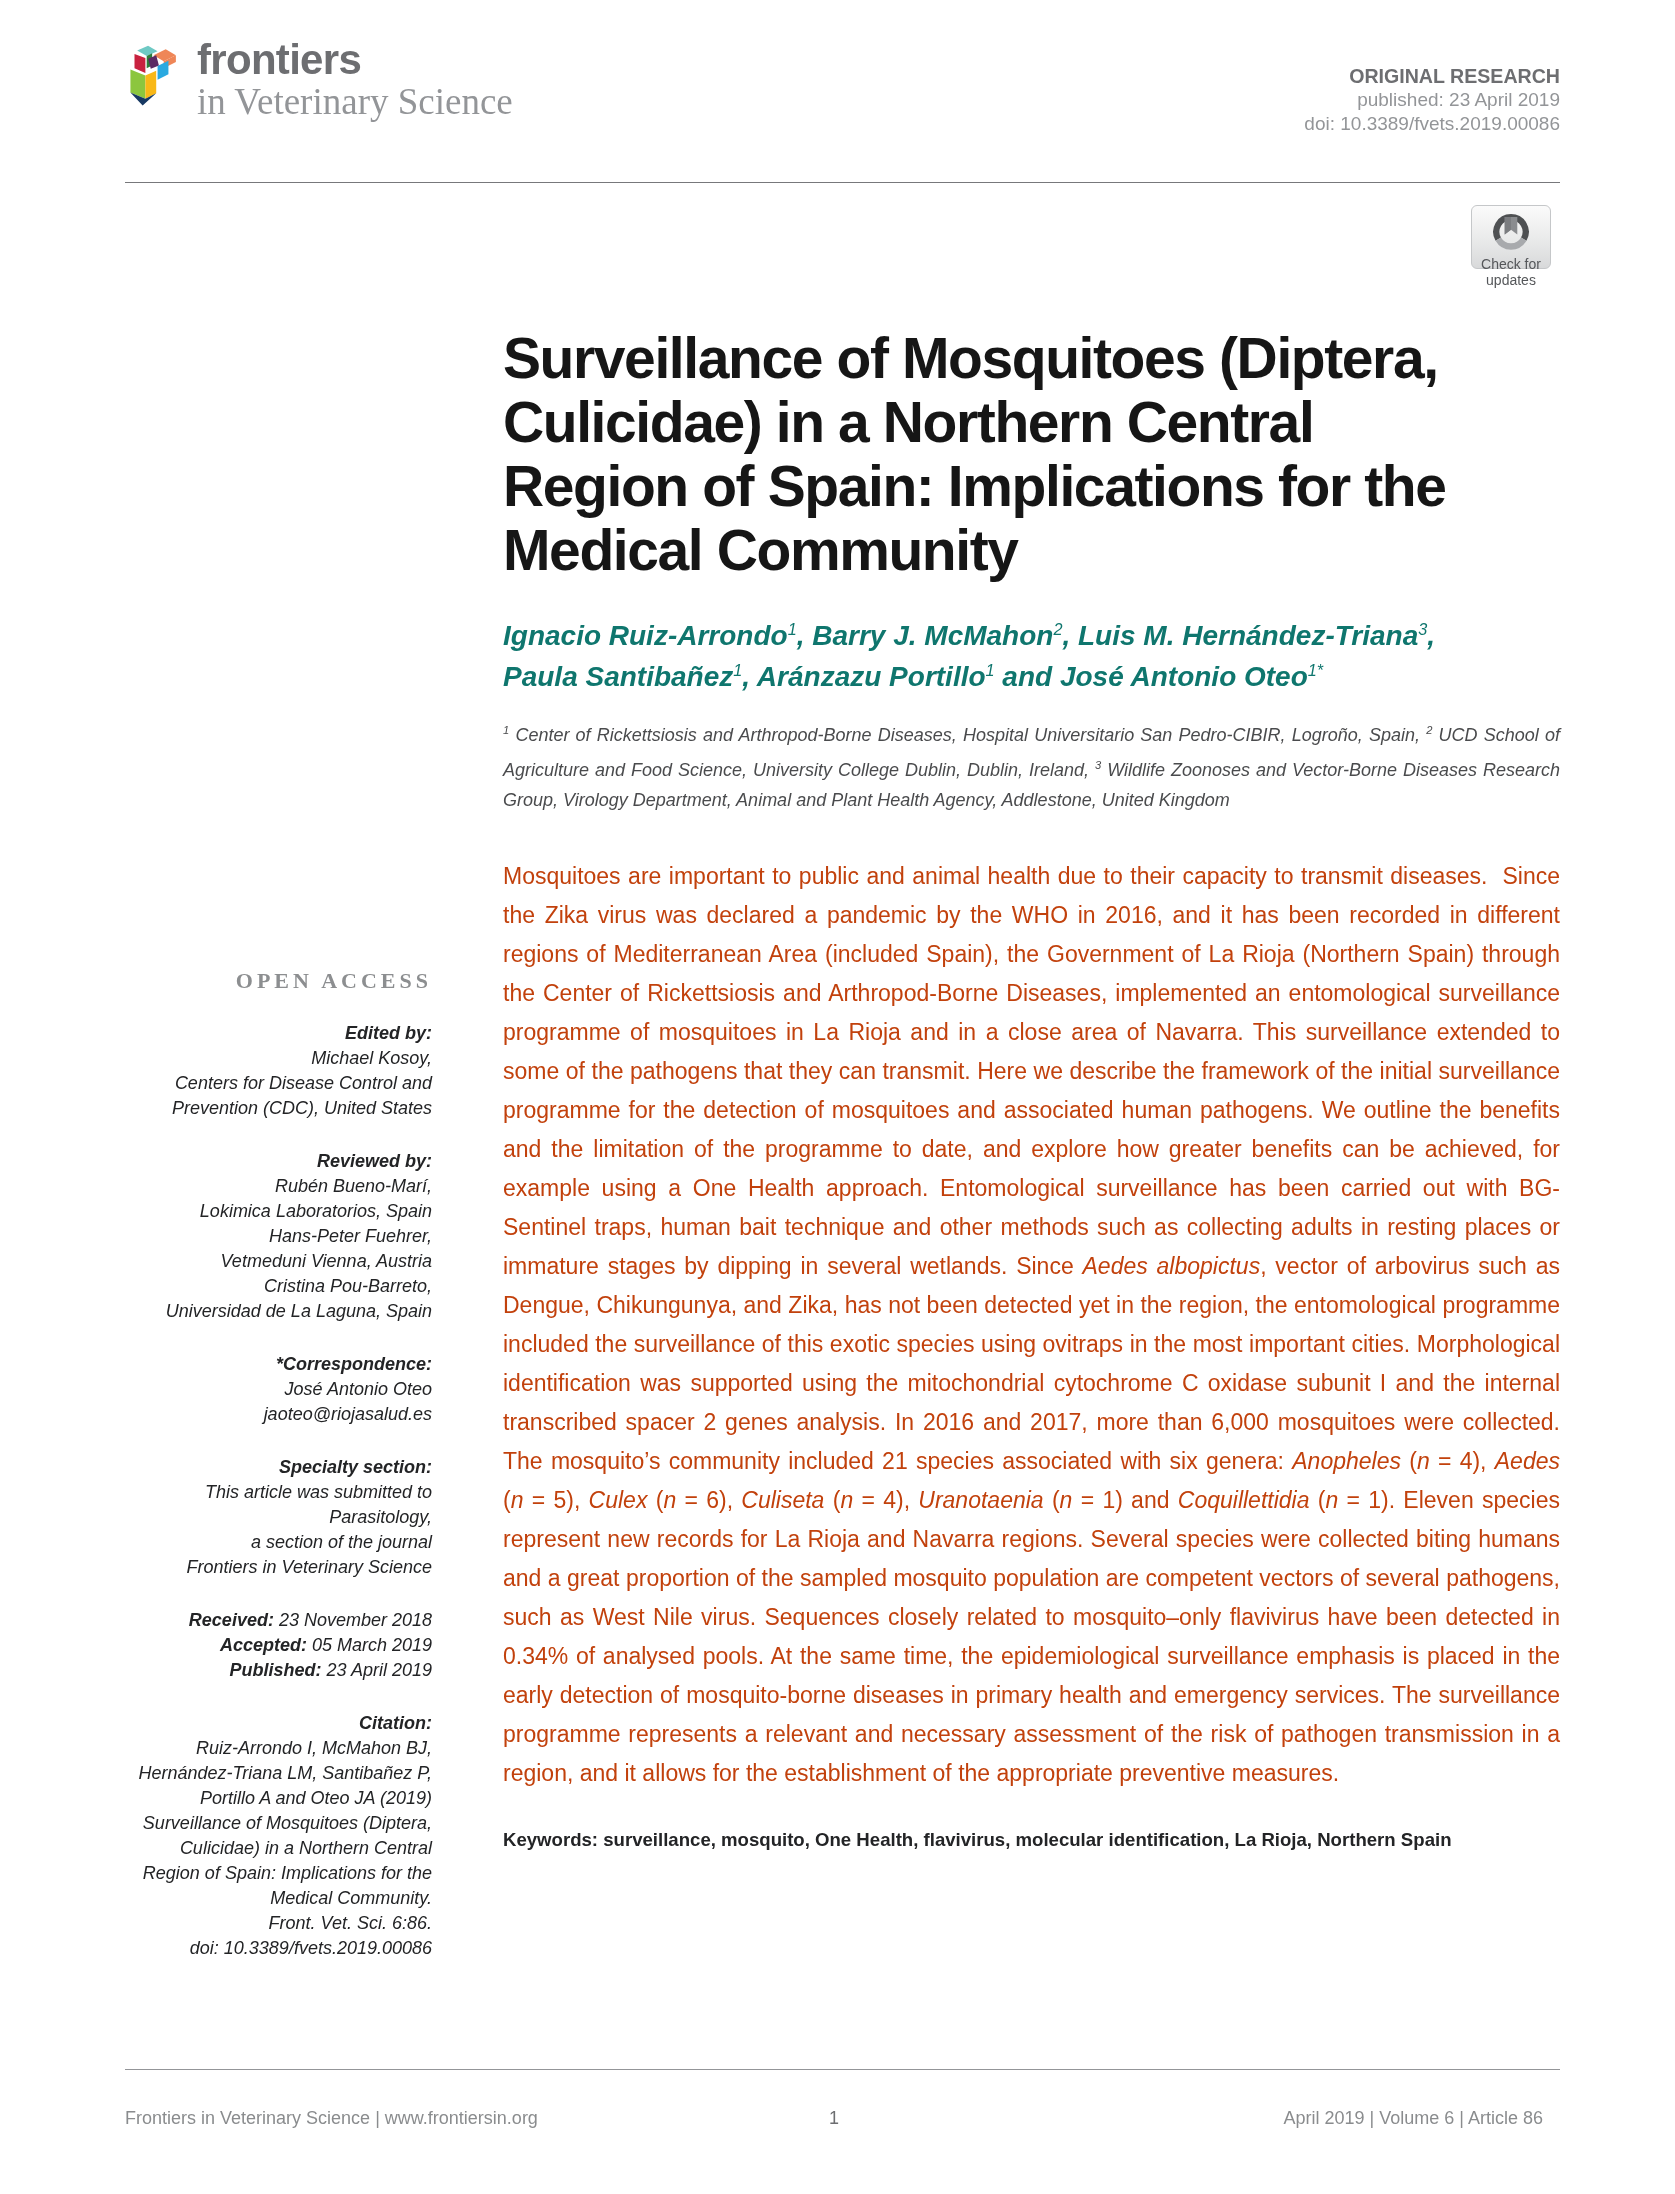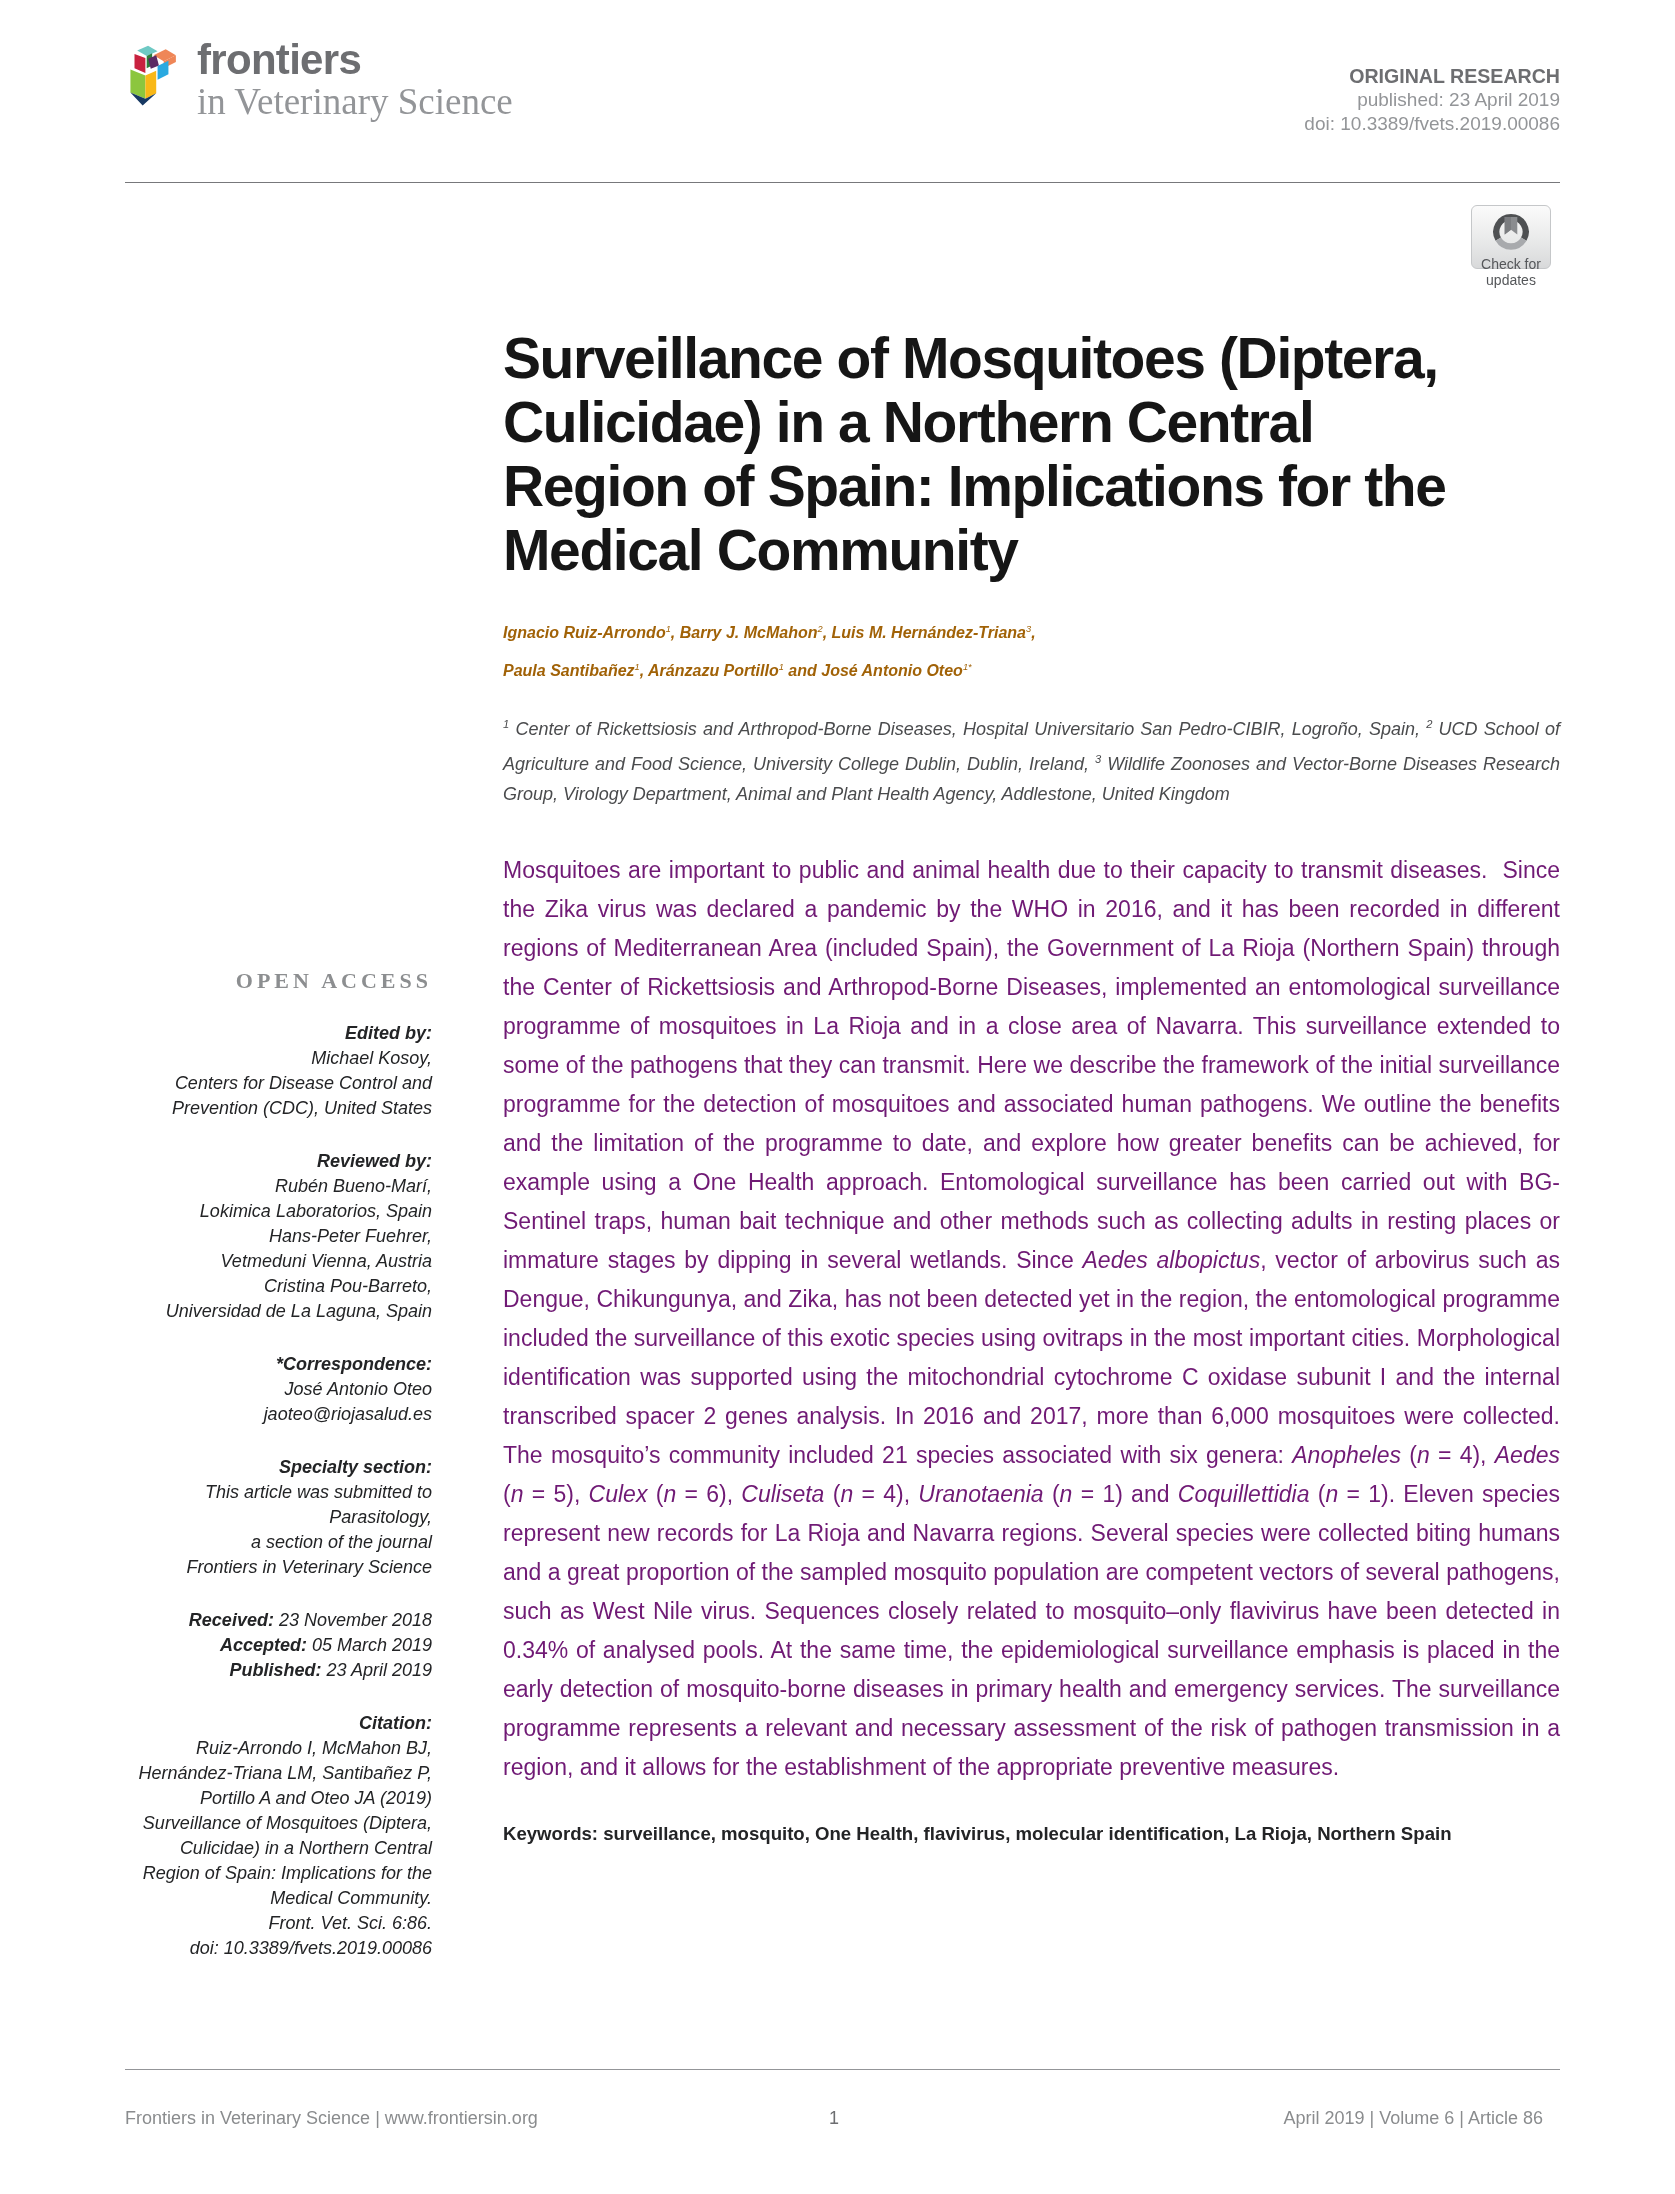--- a/index.html
+++ b/index.html
@@ -31,26 +31,26 @@
            font-size:18px;line-height:25px;color:#232426;}
   .open-access{font-style:normal;font-family:"Liberation Serif","DejaVu Serif",serif;
                font-size:22px;letter-spacing:4px;color:#8c8e90;font-weight:600;}
   .sb-block{margin-top:28px;}
   .sb-label{font-weight:bold;}
   .sb-lines{white-space:pre-line;}
   .sb-email{display:block;}
 
   .main{flex:1;margin-left:71px;padding-top:144px;min-width:0;}
   .title{font-size:57px;line-height:64px;font-weight:bold;color:#161616;letter-spacing:-1.4px;white-space:pre-line;}
-  .authors{margin-top:30px;font-size:16px;line-height:34px;font-style:italic;color:#a16207;white-space:pre-line;}
+  .authors{margin-top:30px;font-size:28px;line-height:34px;font-style:italic;color:#0f766e;white-space:pre-line;}
   .authors .rb{font-weight:bold;}
   .authors sup{font-size:58%;font-weight:400;}
   .affiliations{margin-top:20px;font-size:18px;line-height:30px;font-style:italic;color:#4a4b4d;text-align:justify;}
   .affiliations sup{font-size:62%;}
-  .abstract{margin-top:42px;font-size:23px;line-height:39px;color:#701a75;text-align:justify;}
+  .abstract{margin-top:42px;font-size:23px;line-height:39px;color:#c2410c;text-align:justify;}
   .ri{font-style:italic;}
   .rb{font-weight:bold;}
   .keywords{margin-top:36px;font-size:18.6px;font-weight:bold;color:#232426;}
 
   
   .footer-rule{position:absolute;left:125px;right:115px;top:2069px;height:1.4px;background:#939598;}
   .footer{position:absolute;left:125px;right:132px;top:2108px;display:grid;
           grid-template-columns:1fr auto 1fr;font-size:18px;color:#8a8c8e;}
   .footer-left{text-align:left;}
   .footer-page{text-align:center;color:#6d6e71;}

